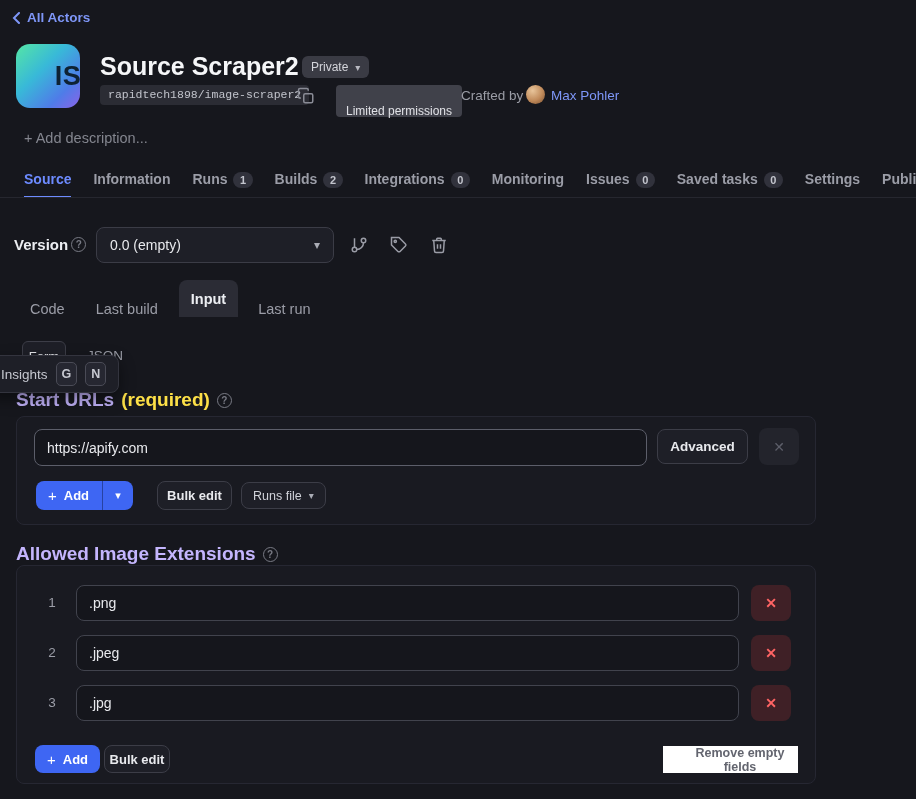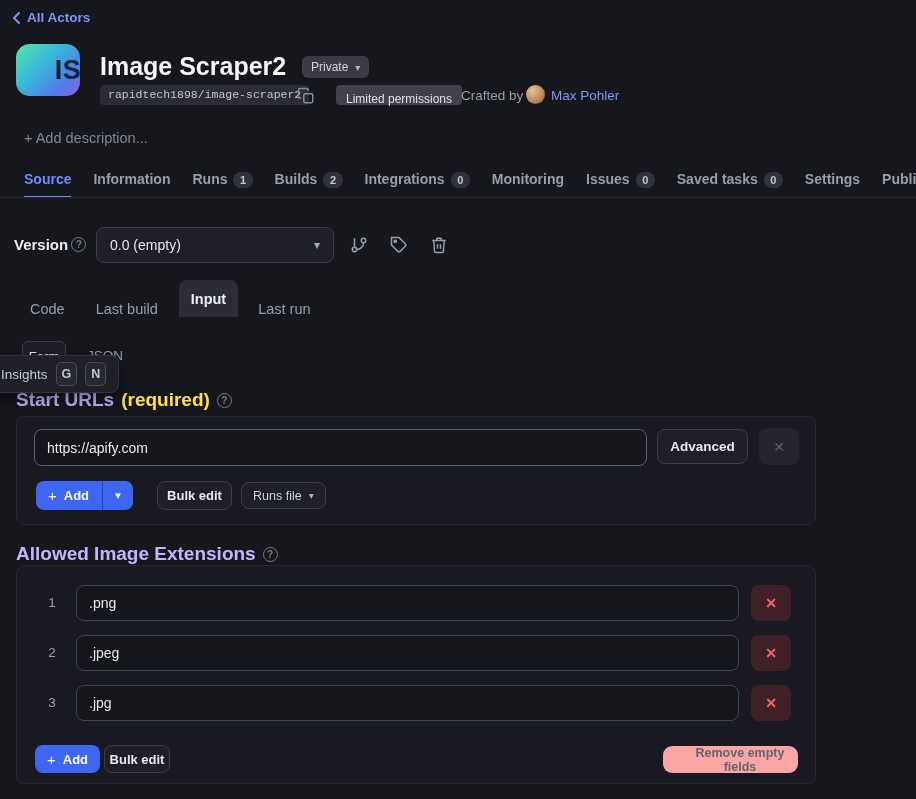--- a/index.html
+++ b/index.html
@@ -7,32 +7,32 @@
   #app {
     position: relative; width: 916px; height: 799px;
     background: #16171d; overflow: hidden;
     font-family: "Liberation Sans", sans-serif; color: #e6e7eb;
   }
   
   .crumb { position:absolute; left:12px; top:10px; display:flex; align-items:center; gap:6px;
     color:#7e96f7; font-size:13.5px; font-weight:600; cursor:pointer; }
   .crumb svg { display:block; }
   
-  .actor-icon { position:absolute; left:16px; top:44px; width:64px; height:52px; border-radius:14px;
+  .actor-icon { position:absolute; left:16px; top:44px; width:64px; height:64px; border-radius:14px;
     background: linear-gradient(135deg,#55e6a5 0%, #38b9d8 40%, #4f7ce8 75%, #8a63e8 100%);
     display:flex; align-items:center; justify-content:center;
     font-weight:800; font-size:27px; color:#0e2233; letter-spacing:.5px;padding-left:40px; }
   .page-title { position:absolute; left:100px; top:52px; font-size:25px; font-weight:700; color:#f5f6f8; }
   .badge-private { position:absolute; left:302px; top:56px; height:22px; display:inline-flex; align-items:center; gap:7px;
     padding:0 9px; background:#3a3b44; border-radius:6px; font-size:12px; color:#d4d5db; cursor:pointer; }
   .badge-private .chev { font-size:10px; color:#b9bac2; }
   .badge-repo { position:absolute; left:100px; top:85px; height:20px; line-height:19px; padding:0 8px;
     background:#2b2c34; border-radius:4px; font-family:"Liberation Mono", monospace; font-size:11.5px; color:#c2c4cc; }
   .copy-btn { position:absolute; left:297px; top:87px; width:18px; height:18px; color:#8a8c96; cursor:pointer; }
-  .badge-perms { position:absolute; left:336px; top:85px; height:20px; line-height:20px; padding:4px 10px;
+  .badge-perms { position:absolute; left:336px; top:85px; height:20px; line-height:20px; padding:16px 10px;
     background:#40414a; border-radius:4px; font-size:12px; color:#e0e1e6; }
   .crafted-by { position:absolute; left:461px; top:88px; font-size:13.5px; color:#9b9da6; }
   .avatar { position:absolute; left:526px; top:85px; width:19px; height:19px; border-radius:50%;
     background: radial-gradient(circle at 35% 30%, #e8c49a 0%, #c08a5a 55%, #7a4f30 100%); }
   .author { position:absolute; left:551px; top:88px; font-size:13.5px; color:#7e96f7; cursor:pointer; }
   .add-desc { position:absolute; left:24px; top:130px; font-size:14.5px; color:#84868f; cursor:pointer; }
   
   .tabs { position:absolute; left:24px; top:168px; right:0; height:30px; display:flex; gap:22px;
     overflow:hidden; white-space:nowrap; }
   .tab { display:inline-flex; align-items:flex-start; gap:6px; font-size:14px; font-weight:600;
@@ -95,42 +95,42 @@
   
   .ext-row { position:absolute; left:0; width:100%; height:36px; }
   .ext-index { position:absolute; left:26px; width:18px; text-align:center; line-height:36px; font-size:13.5px; color:#9b9da7; }
   .ext-input { position:absolute; left:59px; top:0; width:663px; height:36px; }
   .ext-remove { position:absolute; left:734px; top:0; width:40px; height:36px; background:#3f2026; border:none;
     border-radius:8px; color:#ff6464; font-size:14px; font-weight:700;
     display:flex; align-items:center; justify-content:center; cursor:pointer; }
   .ext-add { position:absolute; left:18px; top:0; height:28px; padding:0 12px; font-size:13px; }
   .ext-add .plus { font-size:15px; font-weight:400; }
   .ext-bulk { position:absolute; left:87px; top:0; width:66px; height:28px; }
-  .ext-remove-empty { position:absolute; left:646px; top:1px; width:135px; height:27px; background:#fca5a5;
-    border:none; border-radius:9px; color:#63656f; font-size:12.5px; font-weight:600;
+  .ext-remove-empty { position:absolute; left:646px; top:1px; width:135px; height:27px; background:#ffffff;
+    border:none; border-radius:0; color:#63656f; font-size:12.5px; font-weight:600;
     display:flex; align-items:center; justify-content:center; cursor:default;padding-left:19px; }
 </style>
 </head>
 <body>
 
 <div id="app">
 
   <div class="crumb">
     <span>
       <svg width="9" height="12" viewBox="0 0 9 12" fill="none" stroke="#7e96f7" stroke-width="2" stroke-linecap="round">
           <polyline points="7,1 2,6 7,11"></polyline>
         </svg>
     </span>
     <span>All Actors</span>
   </div>
 
   <div class="actor-icon">
     <span>IS</span>
   </div>
-  <div class="page-title">Image Scraper2</div>
+  <div class="page-title">Source Scraper2</div>
   <div class="badge-private">
     <span>Private</span>
     <span class="chev">▾</span>
   </div>
   <div class="badge-repo">rapidtech1898/image-scraper2</div>
   <div class="copy-btn">
     <svg width="18" height="18" viewBox="0 0 24 24" fill="none" stroke="currentColor" stroke-width="2">
         <rect x="9" y="9" width="12" height="12" rx="2"></rect>
         <path d="M5 15H4a2 2 0 0 1-2-2V4a2 2 0 0 1 2-2h9a2 2 0 0 1 2 2v1"></path>
       </svg>

